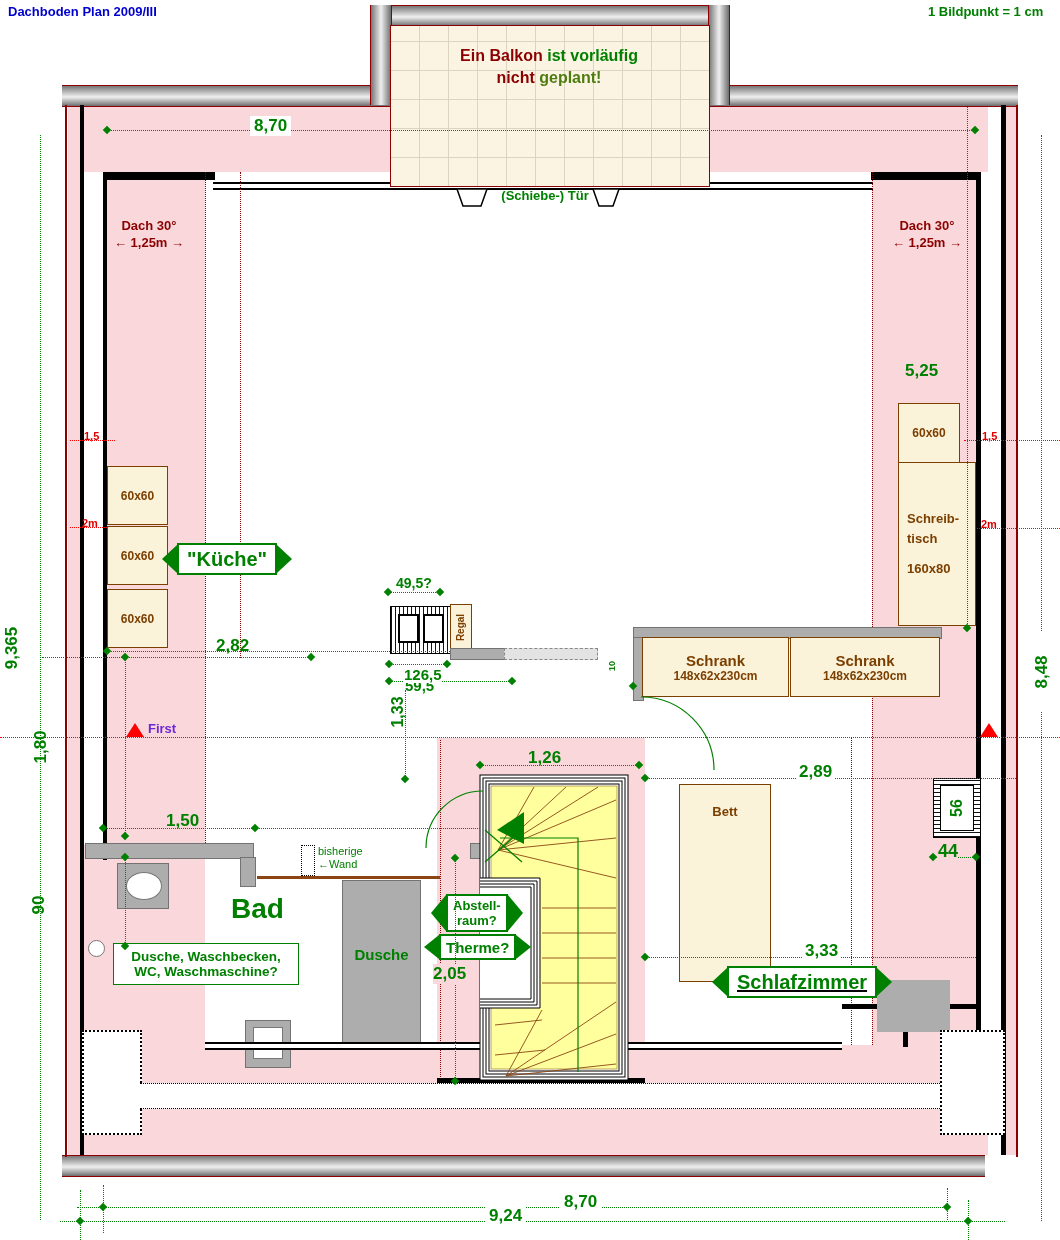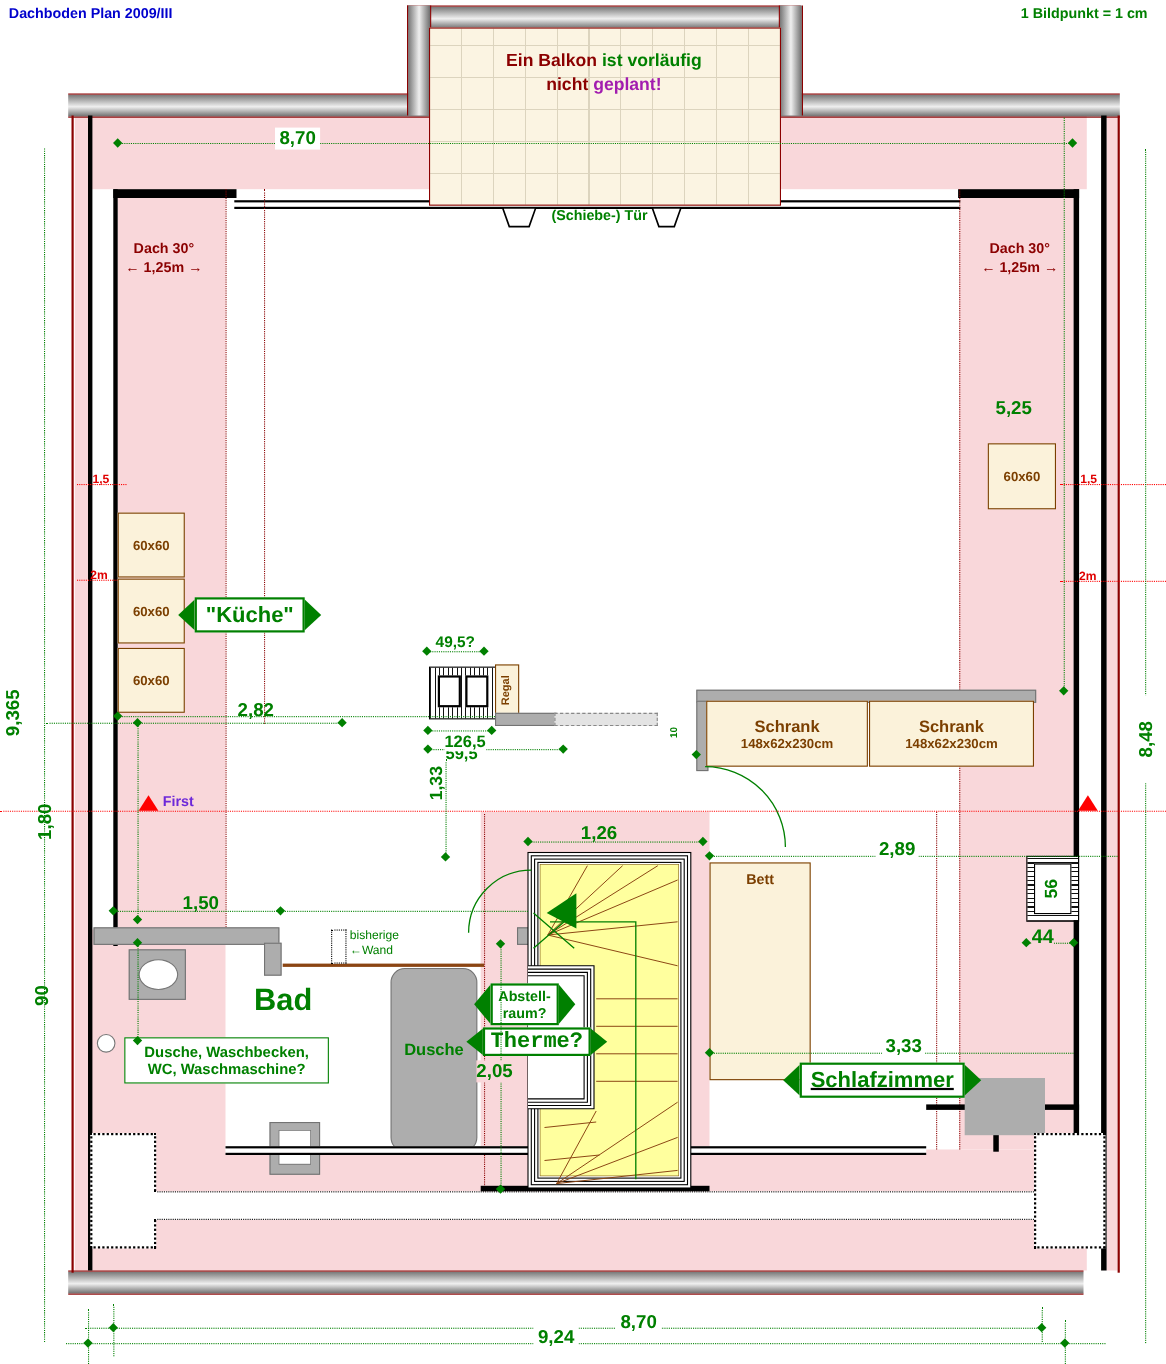--- a/index.html
+++ b/index.html
@@ -61,21 +61,21 @@
   <div class="a" style="left:1016px;top:105px;width:2px;height:1052px;background:#8B0000;"></div>
   <div class="a wall" style="left:103px;top:172px;width:4px;height:688px;"></div>
   <div class="a wall" style="left:976px;top:172px;width:5px;height:873px;"></div>
   <div class="a wall" style="left:103px;top:172px;width:112px;height:8px;"></div>
   <div class="a wall" style="left:871px;top:172px;width:110px;height:8px;"></div>
   <div class="a dbl" style="left:213px;top:182px;width:660px;height:4px;"></div>
 
   <div class="a balc" style="left:390px;top:25px;width:318px;height:160px;"></div>
   <div class="a" style="left:390px;top:45px;width:318px;text-align:center;font-size:16px;font-weight:bold;line-height:22px;">
     <div><span style="color:#8B0000;">Ein Balkon</span><span style="color:#008000;"> ist vorläufig</span></div>
-    <div><span style="color:#8B0000;">nicht</span><span style="color:#a21caf;"> geplant!</span></div>
+    <div><span style="color:#8B0000;">nicht</span><span style="color:#4d7c0f;"> geplant!</span></div>
   </div>
   <div class="a g" style="left:485px;top:188px;width:120px;text-align:center;font-size:13px;">(Schiebe-) Tür</div>
 
   <div class="a dr" style="left:106px;top:217px;width:86px;font-size:13px;text-align:center;line-height:17px;">
     <div>Dach 30°</div>
     <div>← 1,25m →</div>
   </div>
   <div class="a dr" style="left:884px;top:217px;width:86px;font-size:13px;text-align:center;line-height:17px;">
     <div>Dach 30°</div>
     <div>← 1,25m →</div>
@@ -102,33 +102,38 @@
   <div class="a cream" style="left:107px;top:526px;width:59px;height:57px;font-size:12px;">
       <span>60x60</span>
     </div>
   <div class="a cream" style="left:107px;top:589px;width:59px;height:57px;font-size:12px;">
       <span>60x60</span>
     </div>
 
   <div class="a cream" style="left:898px;top:403px;width:60px;height:58px;font-size:12px;">
       <span>60x60</span>
     </div>
+  <div class="a cream" style="left:898px;top:462px;width:78px;height:164px;font-size:13px;line-height:20px;align-items:flex-start;padding-left:8px;box-sizing:border-box;">
+    <span>Schreib-</span>
+    <span>tisch</span>
+    <span style="margin-top:10px;">160x80</span>
+  </div>
 
   <div class="a gray" style="left:633px;top:627px;width:307px;height:10px;"></div>
   <div class="a gray" style="left:633px;top:637px;width:9px;height:62px;"></div>
   <div class="a cream" style="left:642px;top:637px;width:145px;height:58px;">
     <span style="font-size:15px;">Schrank</span>
     <span style="font-size:12px;">148x62x230cm</span>
   </div>
   <div class="a cream" style="left:790px;top:637px;width:148px;height:58px;">
     <span style="font-size:15px;">Schrank</span>
     <span style="font-size:12px;">148x62x230cm</span>
   </div>
 
-  <div class="a cream" style="left:645px;top:784px;width:92px;height:198px;justify-content:flex-start;padding-top:7px;box-sizing:border-box;font-size:13px;">
+  <div class="a cream" style="left:679px;top:784px;width:92px;height:198px;justify-content:flex-start;padding-top:19px;box-sizing:border-box;font-size:13px;">
       <span>Bett</span>
     </div>
 
   <div class="a hatch" style="left:390px;top:606px;width:60px;height:46px;"></div>
   <div class="a" style="left:398px;top:614px;width:17px;height:25px;background:#fff;border:2px solid #000;"></div>
   <div class="a" style="left:423px;top:614px;width:17px;height:25px;background:#fff;border:2px solid #000;"></div>
   <div class="a cream" style="left:450px;top:604px;width:20px;height:44px;font-size:10px;">
       <span class="rot">Regal</span>
     </div>
   <div class="a gray" style="left:450px;top:648px;width:54px;height:10px;"></div>
@@ -138,21 +143,21 @@
   <div class="a gray" style="left:240px;top:857px;width:14px;height:28px;"></div>
   <div class="a gray" style="left:470px;top:843px;width:50px;height:14px;"></div>
   <div class="a gray" style="left:508px;top:843px;width:14px;height:55px;"></div>
   <div class="a gray" style="left:117px;top:863px;width:50px;height:44px;">
       <div class="a" style="left:8px;top:8px;width:34px;height:26px;background:#fff;border:1px solid #777;border-radius:50%;"></div>
     </div>
   <div class="a" style="left:88px;top:940px;width:15px;height:15px;background:#fff;border:1px solid #777;border-radius:50%;"></div>
   <div class="a gray" style="left:245px;top:1020px;width:44px;height:46px;">
       <div class="a" style="left:7px;top:6px;width:28px;height:30px;background:#fff;border:1px solid #777;"></div>
     </div>
-  <div class="a gray" style="left:355px;top:880px;width:77px;height:165px;border-radius:13px;">
+  <div class="a gray" style="left:342px;top:880px;width:77px;height:165px;">
     <div class="g a" style="left:0;top:65px;width:77px;text-align:center;font-size:15px;">Dusche</div>
   </div>
 
   <div class="a brown" style="left:257px;top:876px;width:183px;height:3px;"></div>
   <div class="a" style="left:301px;top:845px;width:12px;height:29px;background:#fff;border:1px dotted #000;"></div>
   <div class="a g" style="left:318px;top:845px;font-size:11px;line-height:13px;font-weight:normal;color:#008000;">
     <div>bisherige</div>
     <div>←Wand</div>
   </div>
 
@@ -224,21 +229,21 @@
   <div class="a tag" style="left:431px;top:894px;">
     <span class="tl" style="border-top-width:18px;border-bottom-width:18px;"></span>
     <span class="bx" style="height:34px;font-size:13px;line-height:15px;padding:0 5px;">
       <span>Abstell-</span>
       <span>raum?</span>
     </span>
     <span class="tr" style="border-top-width:18px;border-bottom-width:18px;"></span>
   </div>
   <div class="a tag" style="left:424px;top:934px;">
     <span class="tl" style="border-top-width:12px;border-bottom-width:12px;"></span>
-    <span class="bx" style="height:22px;font-size:20px;padding:0 5px;font-family:Liberation Mono, monospace;">Therme?</span>
+    <span class="bx" style="height:22px;font-size:15px;padding:0 5px;">Therme?</span>
     <span class="tr" style="border-top-width:12px;border-bottom-width:12px;"></span>
   </div>
   <div class="a g" style="left:231px;top:893px;font-size:28px;">Bad</div>
   <div class="a g" style="left:113px;top:943px;width:184px;height:40px;border:1px solid #008000;background:#fff;font-size:13.5px;display:flex;flex-direction:column;align-items:center;justify-content:center;">
     <span>Dusche, Waschbecken,</span>
     <span>WC, Waschmaschine?</span>
   </div>
 
   <div class="a redh" style="left:0;top:737px;width:1060px;"></div>
   <div class="a" style="left:126px;top:723px;width:0;height:0;border-left:9px solid transparent;border-right:9px solid transparent;border-bottom:14px solid #FF0000;"></div>

